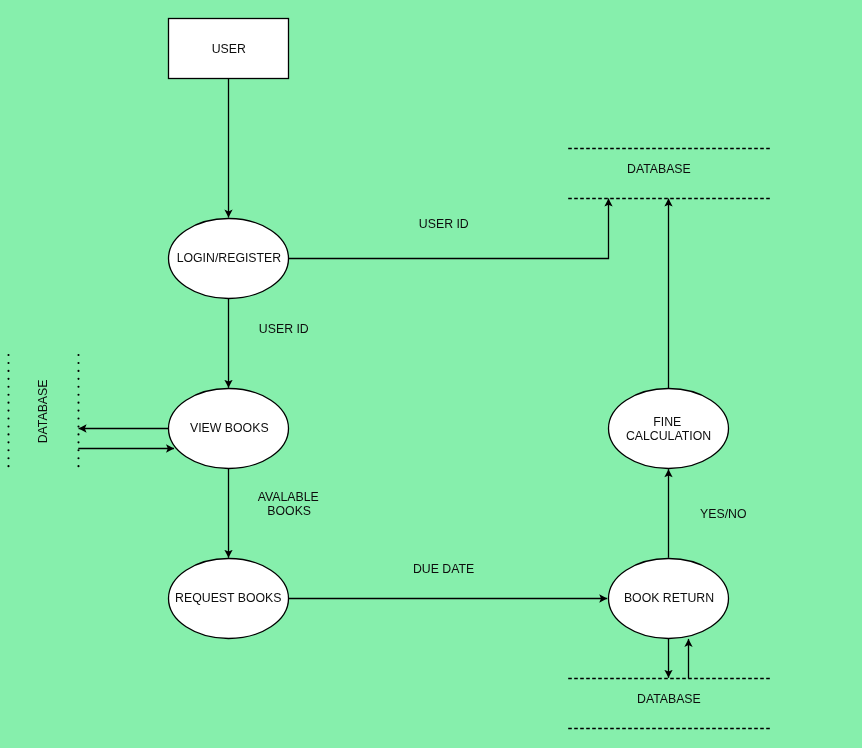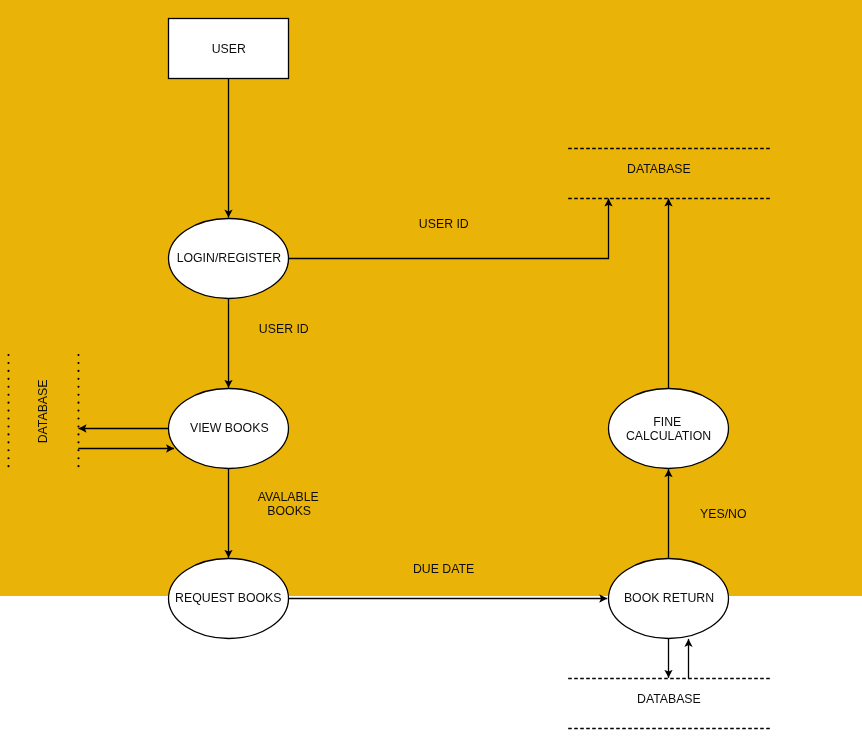--- a/index.html
+++ b/index.html
@@ -11,22 +11,22 @@
   }
   body {
     width: 862px;
     height: 748px;
     overflow: hidden;
     font-family: "Liberation Sans", sans-serif;
   }
   #diagram-canvas {
     position: relative;
     width: 862px;
-    height: 596px;
-    background: #eab308;
+    height: 748px;
+    background: #86efac;
   }
   svg.dfd {
     display: block;
     width: 862px;
     height: 748px;
     
     will-change: transform;
     transform: translateZ(0);
   }
   .shape-stroke {

